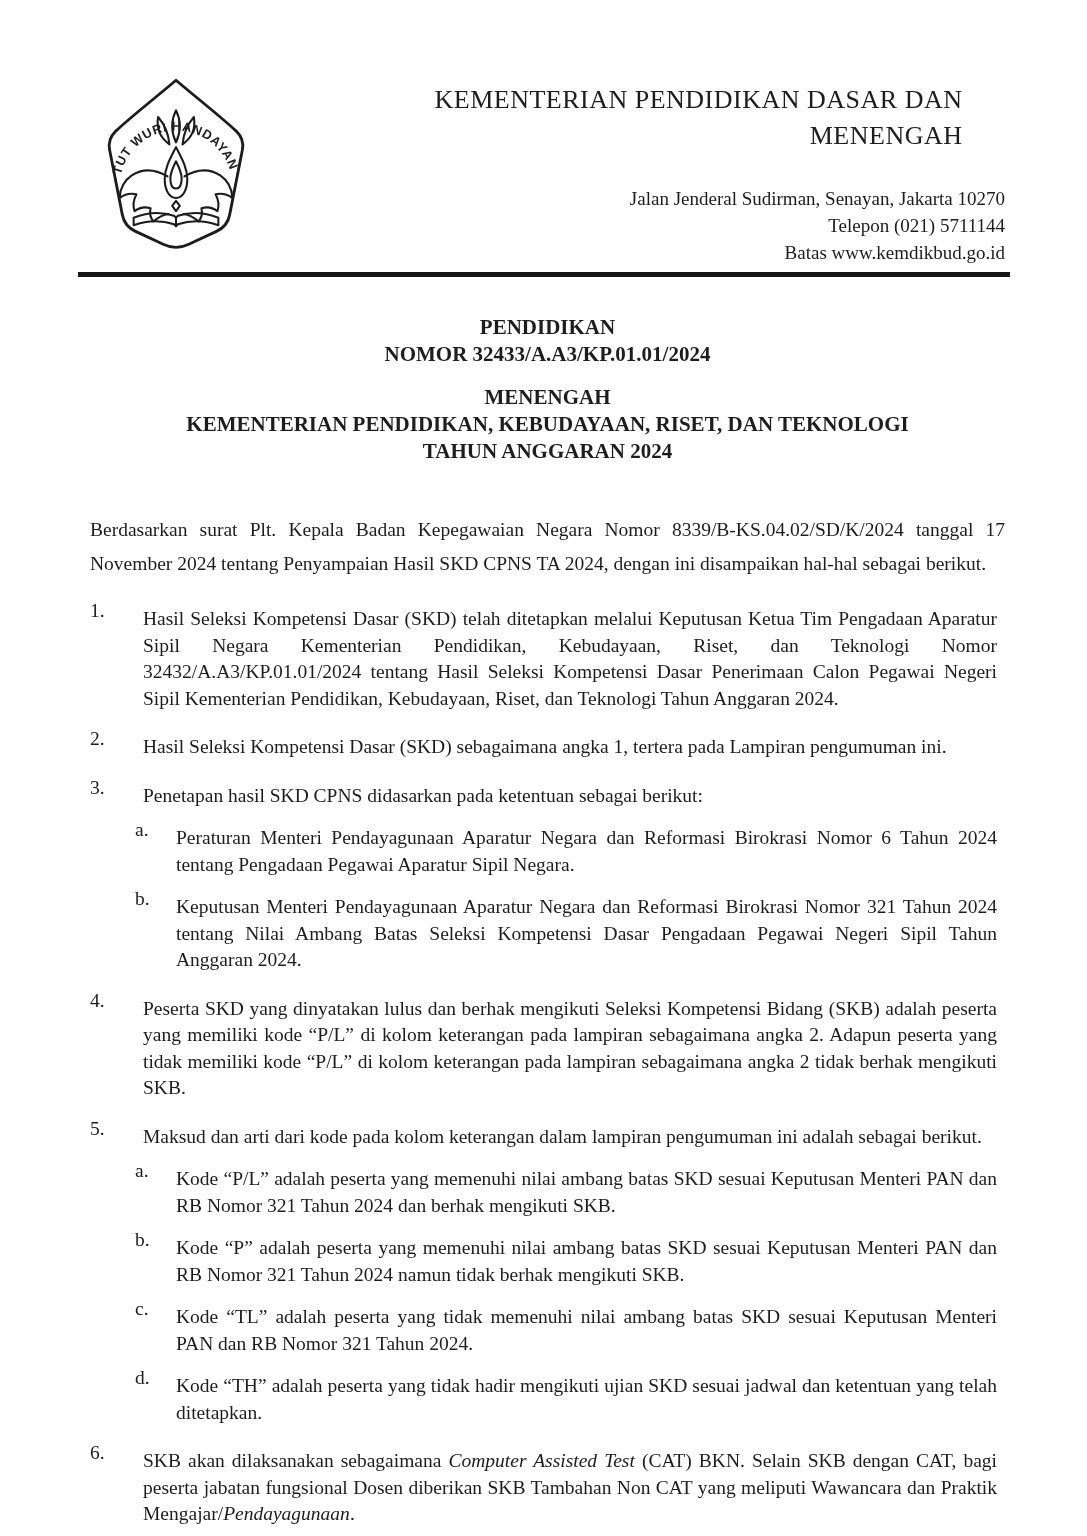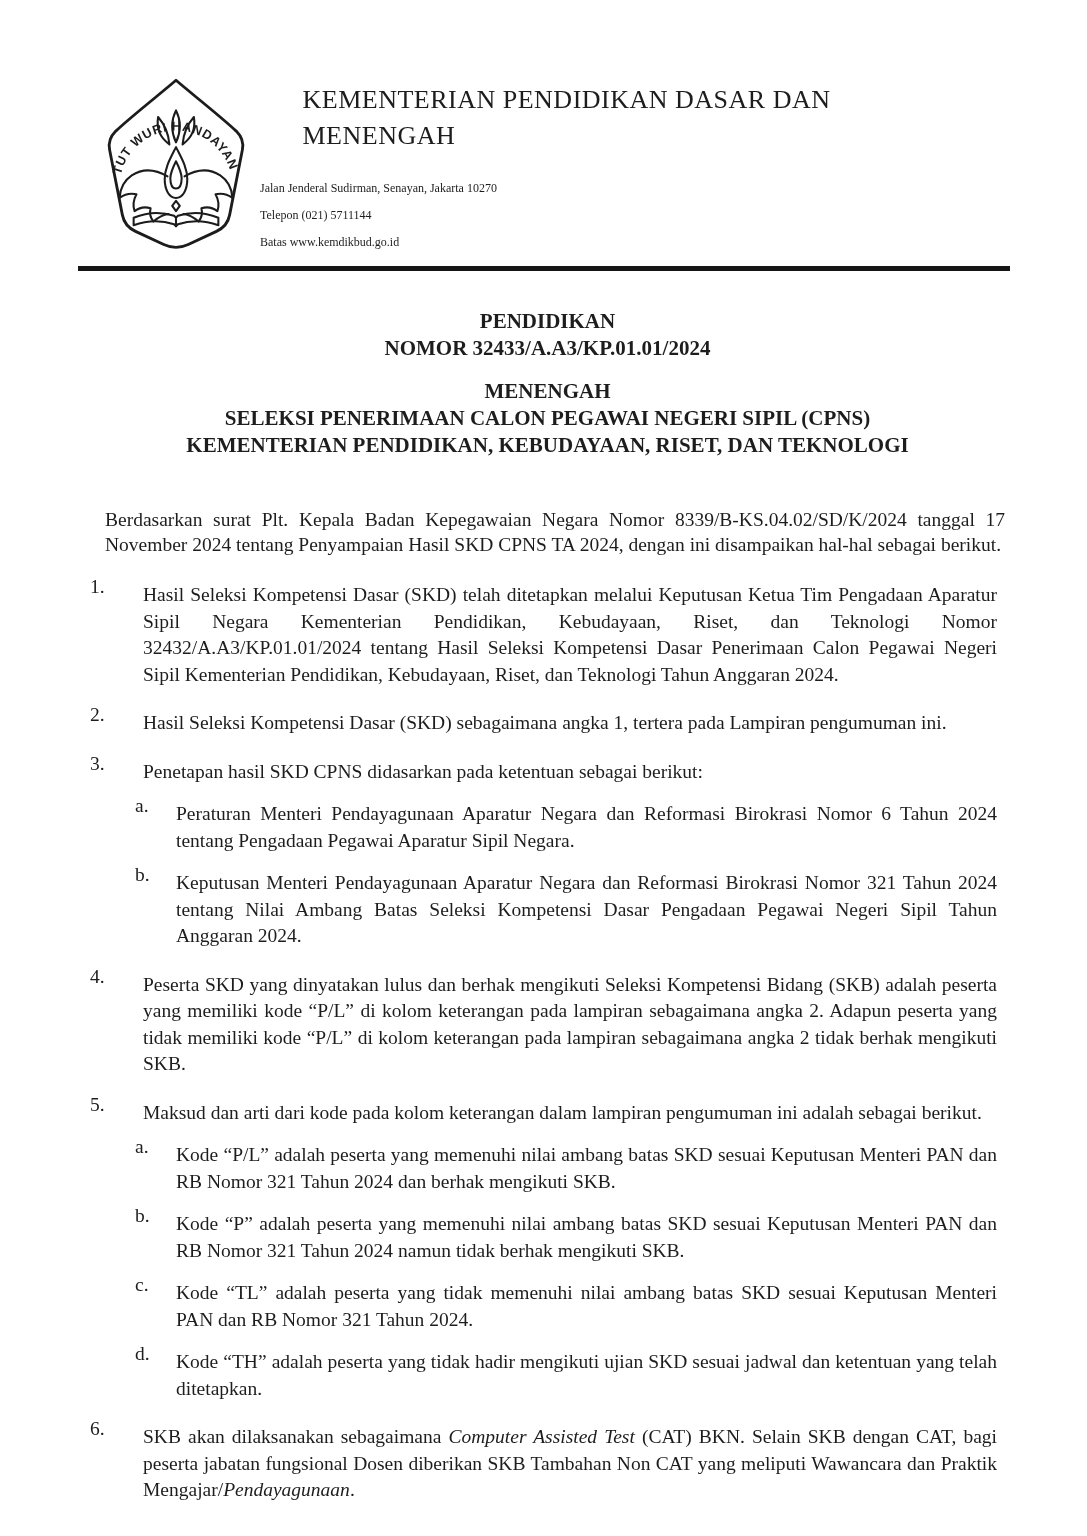--- a/index.html
+++ b/index.html
@@ -10,34 +10,34 @@
     box-sizing:border-box;
     padding:70px 82px 0 90px;
     font-family:"Liberation Serif","DejaVu Serif",serif;
     color:#1d1d1d;
     overflow:hidden;
   }
   
   .letterhead{display:flex;align-items:flex-start;}
   .logo-box{flex:0 0 170px;}
   .logo-box svg{display:block;margin-left:6px;}
-  .head-text{flex:1;text-align:left;padding-top:12px;}
+  .head-text{flex:1;text-align:right;padding-top:12px;}
   .ministry-name{
     font-size:26px;line-height:36px;font-weight:400;
     letter-spacing:.5px;max-width:660px;margin:0 auto;
   }
-  .addr{margin-top:21px;font-size:12px;line-height:27px;}
+  .addr{margin-top:31px;font-size:19px;line-height:27px;}
   .rule{border:none;border-top:5px solid #161616;margin:6px -5px 0 -12px;}
 
   
   .title-block{text-align:center;margin-top:37px;font-weight:bold;font-size:21px;line-height:27px;}
   .title-gap{height:16px;}
 
   
-  .intro{margin:48px 0 0 15px;font-size:19.5px;line-height:25px;text-align:justify;}
+  .intro{margin:48px 0 0 0;font-size:19.5px;line-height:34px;text-align:justify;}
   .list{margin-top:17px;}
   .li-row{display:flex;margin-bottom:6px;}
   .sub-list .li-row{margin-bottom:0;}
   .li-num{flex:0 0 45px;font-size:19.5px;line-height:26.5px;}
   .sub-num{flex:0 0 33px;}
   .li-body{flex:1;min-width:0;}
   .li-text{margin:8px;font-size:19.5px;line-height:26.5px;text-align:justify;}
   .it{font-style:italic;}
 </style>
 </head>
@@ -99,22 +99,22 @@
     </div>
   </div>
 
   <hr class="rule">
 
   <div class="title-block">
     <div>PENDIDIKAN</div>
     <div>NOMOR 32433/A.A3/KP.01.01/2024</div>
     <div class="title-gap"></div>
     <div>MENENGAH</div>
-    <div>SELEKSI PENERIMAAN CALON PEGAWAI NEGERI SIPIL (CPNS)</div>
     <div>KEMENTERIAN PENDIDIKAN, KEBUDAYAAN, RISET, DAN TEKNOLOGI</div>
+    <div>TAHUN ANGGARAN 2024</div>
   </div>
 
   <p class="intro">Berdasarkan surat Plt. Kepala Badan Kepegawaian Negara Nomor 8339/B-KS.04.02/SD/K/2024 tanggal 17 November 2024 tentang Penyampaian Hasil SKD CPNS TA 2024, dengan ini disampaikan hal-hal sebagai berikut.</p>
 
   <div class="list">
       <div class="li-row">
         <span class="li-num">1.</span>
         <div class="li-body">
           <p class="li-text"><span>Hasil Seleksi Kompetensi Dasar (SKD) telah ditetapkan melalui Keputusan Ketua Tim Pengadaan Aparatur Sipil Negara Kementerian Pendidikan, Kebudayaan, Riset, dan Teknologi Nomor 32432/A.A3/KP.01.01/2024 tentang Hasil Seleksi Kompetensi Dasar Penerimaan Calon Pegawai Negeri Sipil Kementerian Pendidikan, Kebudayaan, Riset, dan Teknologi Tahun Anggaran 2024.</span></p>
         </div>

